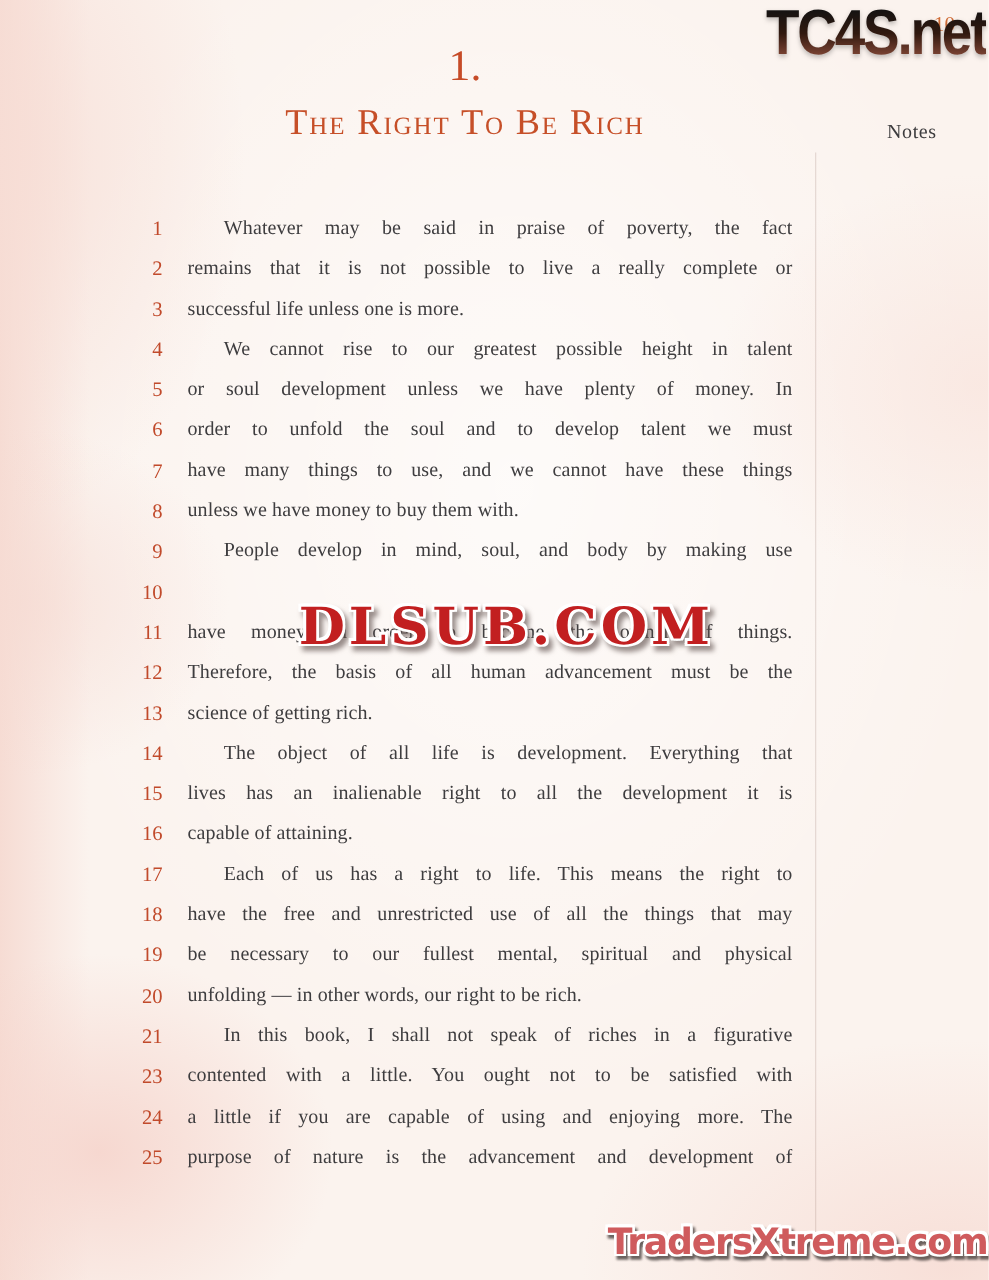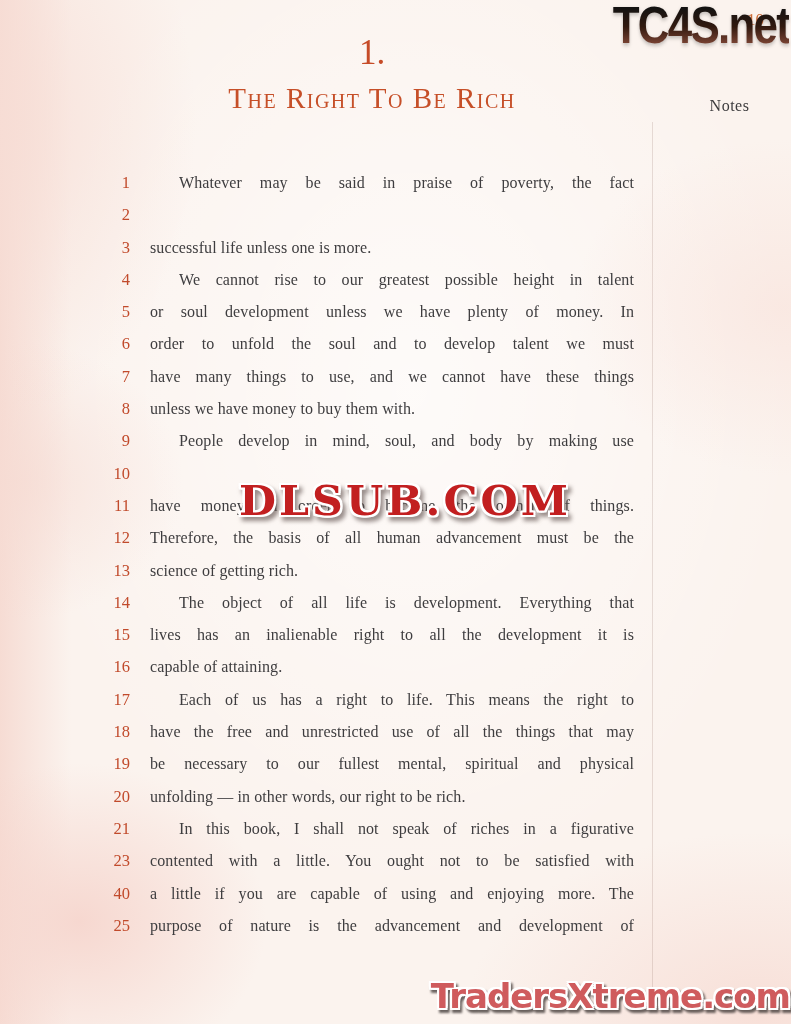--- a/index.html
+++ b/index.html
@@ -75,21 +75,21 @@
     transform:scaleX(1.04);transform-origin:50% 50%;
     color:#c21f20;
     text-shadow:
       -2px -2px 0 #fff, 2px -2px 0 #fff, -2px 2px 0 #fff, 2px 2px 0 #fff,
       -2px 0 0 #fff, 2px 0 0 #fff, 0 -2px 0 #fff, 0 2px 0 #fff;
     filter:drop-shadow(3px 4px 2px rgba(100,85,82,.65));
   }
   .wm-bottomright{
     position:absolute;right:1px;top:976px;z-index:4;
     font-family:"DejaVu Sans",sans-serif;font-weight:700;
-    font-size:34px;letter-spacing:-1px;line-height:1.2;
+    font-size:29px;letter-spacing:-1px;line-height:1.2;
     color:#cf5b5d;
     text-shadow:
       -2px -2px 0 #fff, 2px -2px 0 #fff, -2px 2px 0 #fff, 2px 2px 0 #fff,
       -2px 0 0 #fff, 2px 0 0 #fff, 0 -2px 0 #fff, 0 2px 0 #fff;
     filter:drop-shadow(2px 3px 1px rgba(70,62,60,.8));
   }
 </style>
 </head>
 <body>
 
@@ -104,20 +104,21 @@
   <div class="notes-label">Notes</div>
   <div class="notes-rule"></div>
 
   <div class="body-block">
       <div class="line-row">
       <span class="line-num">1</span>
       <span class="line-text indent justify">Whatever may be said in praise of poverty, the fact</span>
     </div>
       <div class="line-row">
       <span class="line-num">2</span>
+      <span class="line-text justify">remains that it is not possible to live a really complete or</span>
     </div>
       <div class="line-row">
       <span class="line-num">3</span>
       <span class="line-text">successful life unless one is more.</span>
     </div>
       <div class="line-row">
       <span class="line-num">4</span>
       <span class="line-text indent justify">We cannot rise to our greatest possible height in talent</span>
     </div>
       <div class="line-row">
@@ -185,21 +186,21 @@
     </div>
       <div class="line-row">
       <span class="line-num">21</span>
       <span class="line-text indent justify">In this book, I shall not speak of riches in a figurative</span>
     </div>
       <div class="line-row">
       <span class="line-num">23</span>
       <span class="line-text justify">contented with a little. You ought not to be satisfied with</span>
     </div>
       <div class="line-row">
-      <span class="line-num">40</span>
+      <span class="line-num">24</span>
       <span class="line-text justify">a little if you are capable of using and enjoying more. The</span>
     </div>
       <div class="line-row">
       <span class="line-num">25</span>
       <span class="line-text justify">purpose of nature is the advancement and development of</span>
     </div>
     </div>
 
   <div class="wm-center">DLSUB.COM</div>
   <div class="wm-bottomright">TradersXtreme.com</div>

